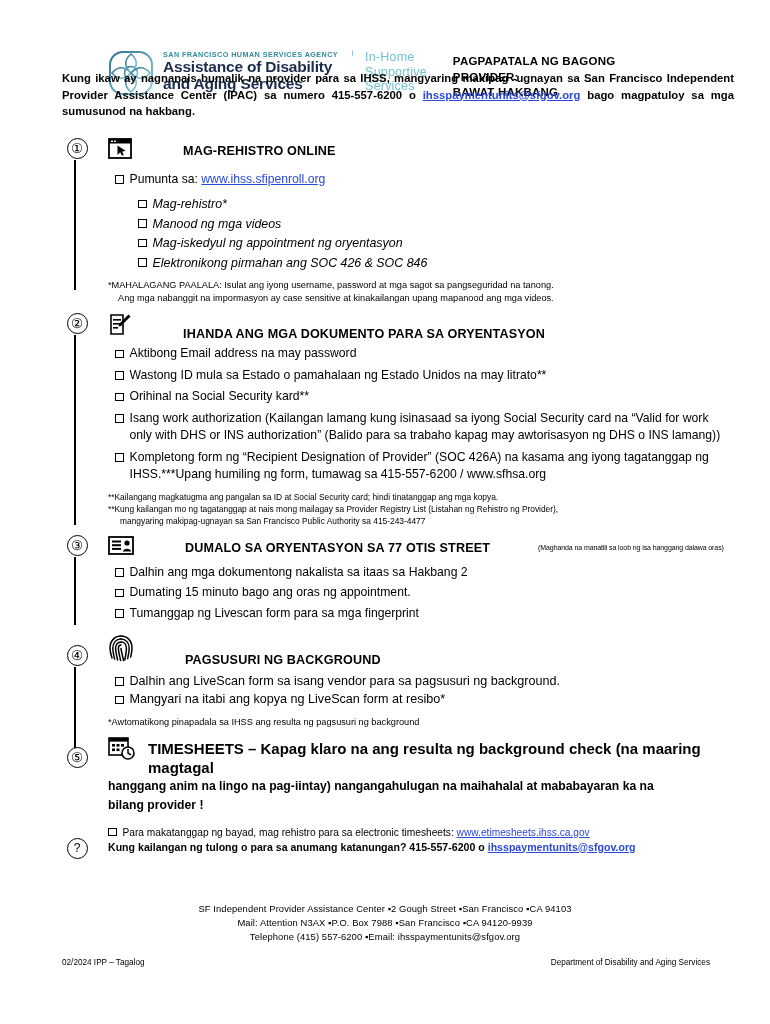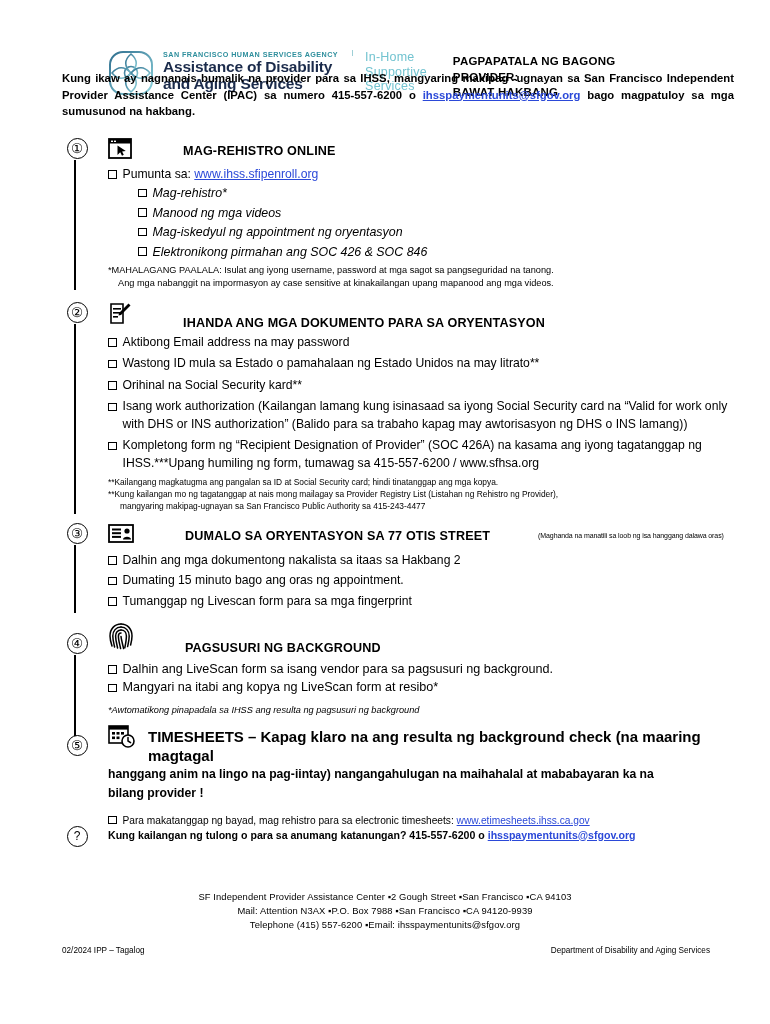--- a/index.html
+++ b/index.html
@@ -138,21 +138,21 @@
   }
   .step-note-inline {
     font-size: 7px;
     font-weight: 400;
     margin-left: 7px;
     letter-spacing: -0.1px;
   }
 
   .icon-box { flex: 0 0 auto; display: block; }
 
-  ul.checks { list-style: none; margin: 0; padding: 0; }
+  ul.checks { list-style: none; margin: 7px; padding: 0; }
   ul.checks li {
     display: flex;
     align-items: flex-start;
     font-size: 12.2px;
     line-height: 17.5px;
     margin-bottom: 1px;
   }
   .cb {
     flex: 0 0 auto;
     width: 8.5px; height: 8.5px;
@@ -428,21 +428,21 @@
         <li style="font-size:12.6px;">
             <span class="cb"></span>
             <span class="li-text">Dalhin ang LiveScan form sa isang vendor para sa pagsusuri ng background.</span>
           </li>
         <li style="font-size:12.6px;">
             <span class="cb"></span>
             <span class="li-text">Mangyari na itabi ang kopya ng LiveScan form at resibo*</span>
           </li>
       </ul>
 
-      <div class="note-small" style="margin-top:7px;font-style:italic;">
+      <div class="note-small" style="margin-top:7px;">
         <span>*Awtomatikong pinapadala sa IHSS ang resulta ng pagsusuri ng background</span>
       </div>
     </div>
 
     <div class="step" style="min-height:80px; margin-top:10px; padding-left:108px;">
       <div class="marker" style="top:8px;">
         <span class="circle-num">⑤</span>
       </div>
 
       <div style="display:flex; align-items:flex-start;">

